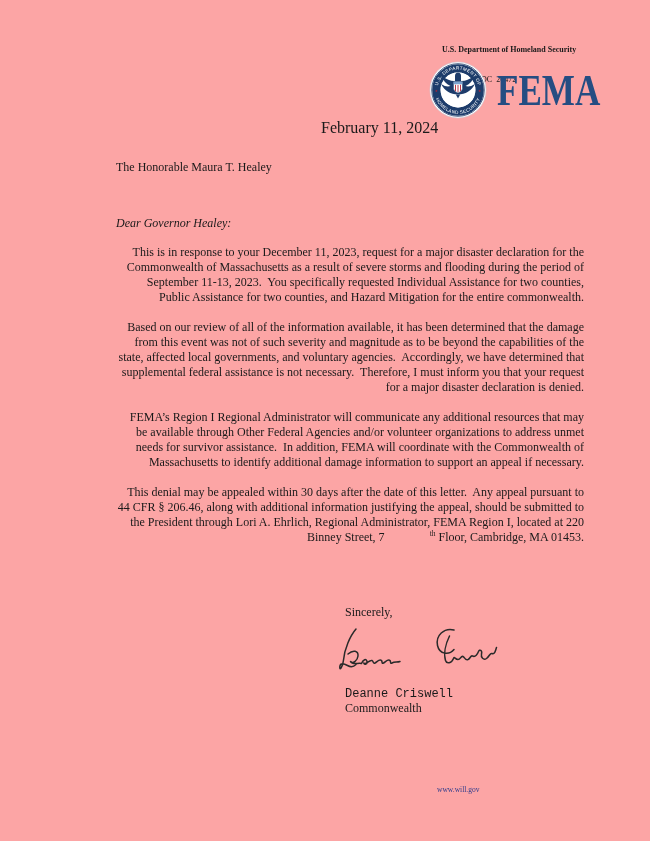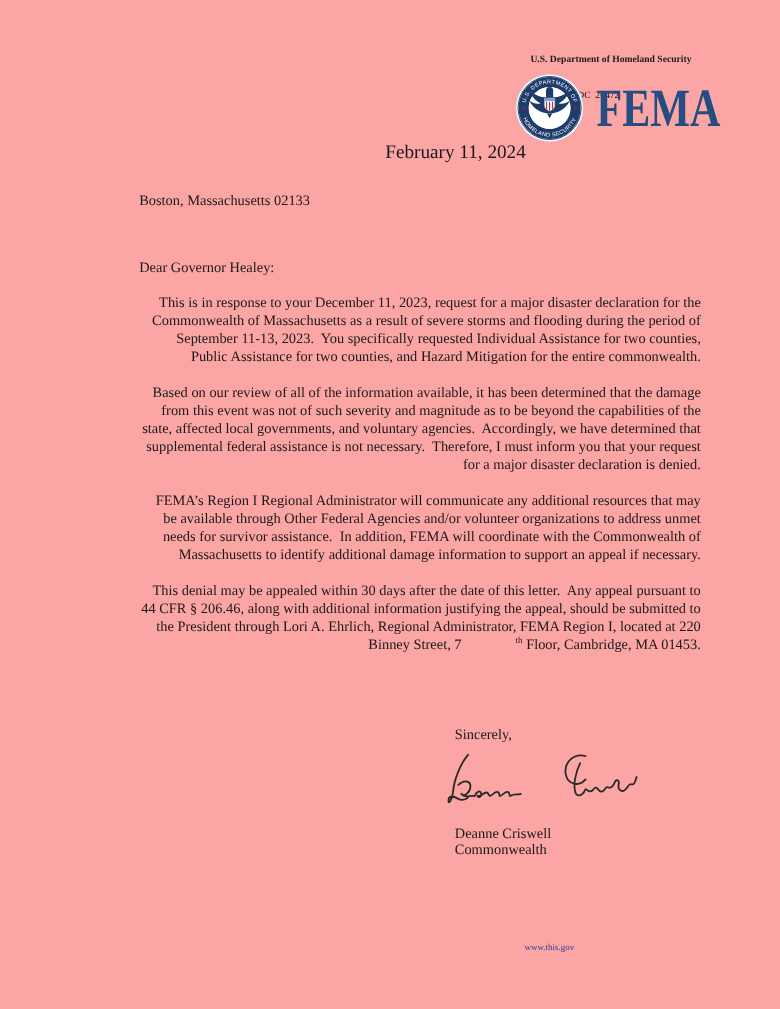--- a/index.html
+++ b/index.html
@@ -25,30 +25,30 @@
     color:#254d82;
     margin-left:10px;
     transform:scale(0.78,1);
     transform-origin:left center;
     letter-spacing:0px;
     white-space:nowrap;
   }
   
   .date{position:absolute;left:321px;top:119px;font-size:16px;}
   .recipient{position:absolute;left:116px;top:160px;font-size:12px;line-height:14.8px;}
-  .salutation{position:absolute;left:116px;top:216px;font-size:12px;}
+  .salutation{position:absolute;left:116px;top:216px;font-size:12px;font-style:italic;}
   .body-block{position:absolute;left:116px;top:245px;width:468px;font-size:12px;text-align:right;}
   .body-block p{margin:0 0 15px 0;line-height:15px;white-space:pre-wrap;}
   .body-block sup{font-size:7.5px;vertical-align:super;line-height:0;margin-left:45px;}
   
-  .closing{position:absolute;left:345px;top:605px;width:200px;height:130px;font-size:12px;margin-left:34px;}
+  .closing{position:absolute;left:345px;top:605px;width:200px;height:130px;font-size:12px;}
   .valediction{position:absolute;left:0;top:0;}
   .sig{position:absolute;left:-7px;top:22px;}
   .sig path{fill:none;stroke:#2a2a2a;stroke-width:1.5;stroke-linecap:round;stroke-linejoin:round;}
-  .signer-name{position:absolute;left:0;top:82px;line-height:14.8px;}
+  .signer-name{position:absolute;left:0;top:82px;line-height:14.8px;font-family:Liberation Mono, monospace;}
   .signer-title{position:absolute;left:0;top:96px;line-height:14.8px;}
   
   .footer-link{
     position:absolute;left:437px;top:785px;
     font-size:7.5px;color:#2f3c8d;text-decoration:none;
     font-family:"Liberation Serif", serif;
   }
 </style>
 </head>
 <body>
@@ -86,21 +86,21 @@
         <rect x="24.7" y="20.7" width="8.6" height="2.6" fill="#7ba3d0"></rect>
         <path d="M26.5,23.8 L26.5,30.2 M29,24 L29,31.2 M31.5,23.8 L31.5,30.2" stroke="#b22234" stroke-width="0.9" fill="none"></path>
       </g>
     </svg>
     <div class="wordmark">FEMA</div>
   </div>
 
   <div class="date">February 11, 2024</div>
 
   <div class="recipient">
-    <div>Boston, Massachusetts 02133</div>
+    <div>The Honorable Maura T. Healey</div>
   </div>
 
   <div class="salutation">Dear Governor Healey:</div>
 
   <div class="body-block">
     <p>This is in response to your December 11, 2023, request for a major disaster declaration for the Commonwealth of Massachusetts as a result of severe storms and flooding during the period of September 11-13, 2023.  You specifically requested Individual Assistance for two counties, Public Assistance for two counties, and Hazard Mitigation for the entire commonwealth.</p>
     <p>Based on our review of all of the information available, it has been determined that the damage from this event was not of such severity and magnitude as to be beyond the capabilities of the state, affected local governments, and voluntary agencies.  Accordingly, we have determined that supplemental federal assistance is not necessary.  Therefore, I must inform you that your request for a major disaster declaration is denied.</p>
     <p>FEMA’s Region I Regional Administrator will communicate any additional resources that may be available through Other Federal Agencies and/or volunteer organizations to address unmet needs for survivor assistance.  In addition, FEMA will coordinate with the Commonwealth of Massachusetts to identify additional damage information to support an appeal if necessary.</p>
     <p><span>This denial may be appealed within 30 days after the date of this letter.  Any appeal pursuant to 44 CFR § 206.46, along with additional information justifying the appeal, should be submitted to the President through Lori A. Ehrlich, Regional Administrator, FEMA Region I, located at 220 Binney Street, 7</span><sup>th</sup><span> Floor, Cambridge, MA 01453.</span></p>
   </div>
@@ -110,15 +110,15 @@
     <svg class="sig" width="160" height="58" viewBox="0 0 160 58">
       <path d="M18,2 C12,9 6.5,22 5.5,33 C4.8,40 1.2,44.5 1.8,39.5 C2.3,35.5 6,36.5 9.5,38.5 C12.5,40.2 16,39.5 18,37.5"></path>
       <path d="M10,27 C15,22.5 20.5,23.5 20,29 C19.6,33.5 14.5,37.5 12.5,34.5 C15,38.5 20,35.5 23.5,36.5 C25,32.5 28.5,31 29,34.5 C29.3,37 26.5,38.5 25.8,36 C28,38.5 31,32.5 34,33.5 C35.5,34 35,37 37,36 C39.5,34.5 41.5,31.5 43.5,33.5 C44.5,34.8 43.5,37 45.5,36 C48,34.5 50,31.5 52,33.5 C53,34.8 52,37 54,36 C56.5,34.5 59,35.5 62,34.5"></path>
       <path d="M116,3 C106,0.5 97.5,8.5 99.5,18.5 C101.5,27.5 111,28.5 116,22.5"></path>
       <path d="M111.5,9 C107.5,17 105.5,27 107.5,33.5 C108.6,37.2 113.5,36.5 115.5,31.5 C116.5,29 117,32.5 120,32.5 C122.5,32.5 123,28.5 125,29.5 C127,30.5 127,33.5 130,32.5 C132.5,31.6 132.5,28 134.5,29 C137.5,30.5 139.5,27 140.5,24.5 C141.5,22 144.5,23 143.5,27 C142.7,30.5 145.5,33.5 148.5,31.5 C151.5,29.5 152,25.5 154,26.5 C156.5,27.8 157.5,24 158.5,20.5"></path>
     </svg>
     <div class="signer-name">Deanne Criswell</div>
     <div class="signer-title">Commonwealth</div>
   </div>
 
-  <a class="footer-link" href="#">www.this.gov</a>
+  <a class="footer-link" href="#">www.will.gov</a>
 
 </div>
 
 </body></html>

